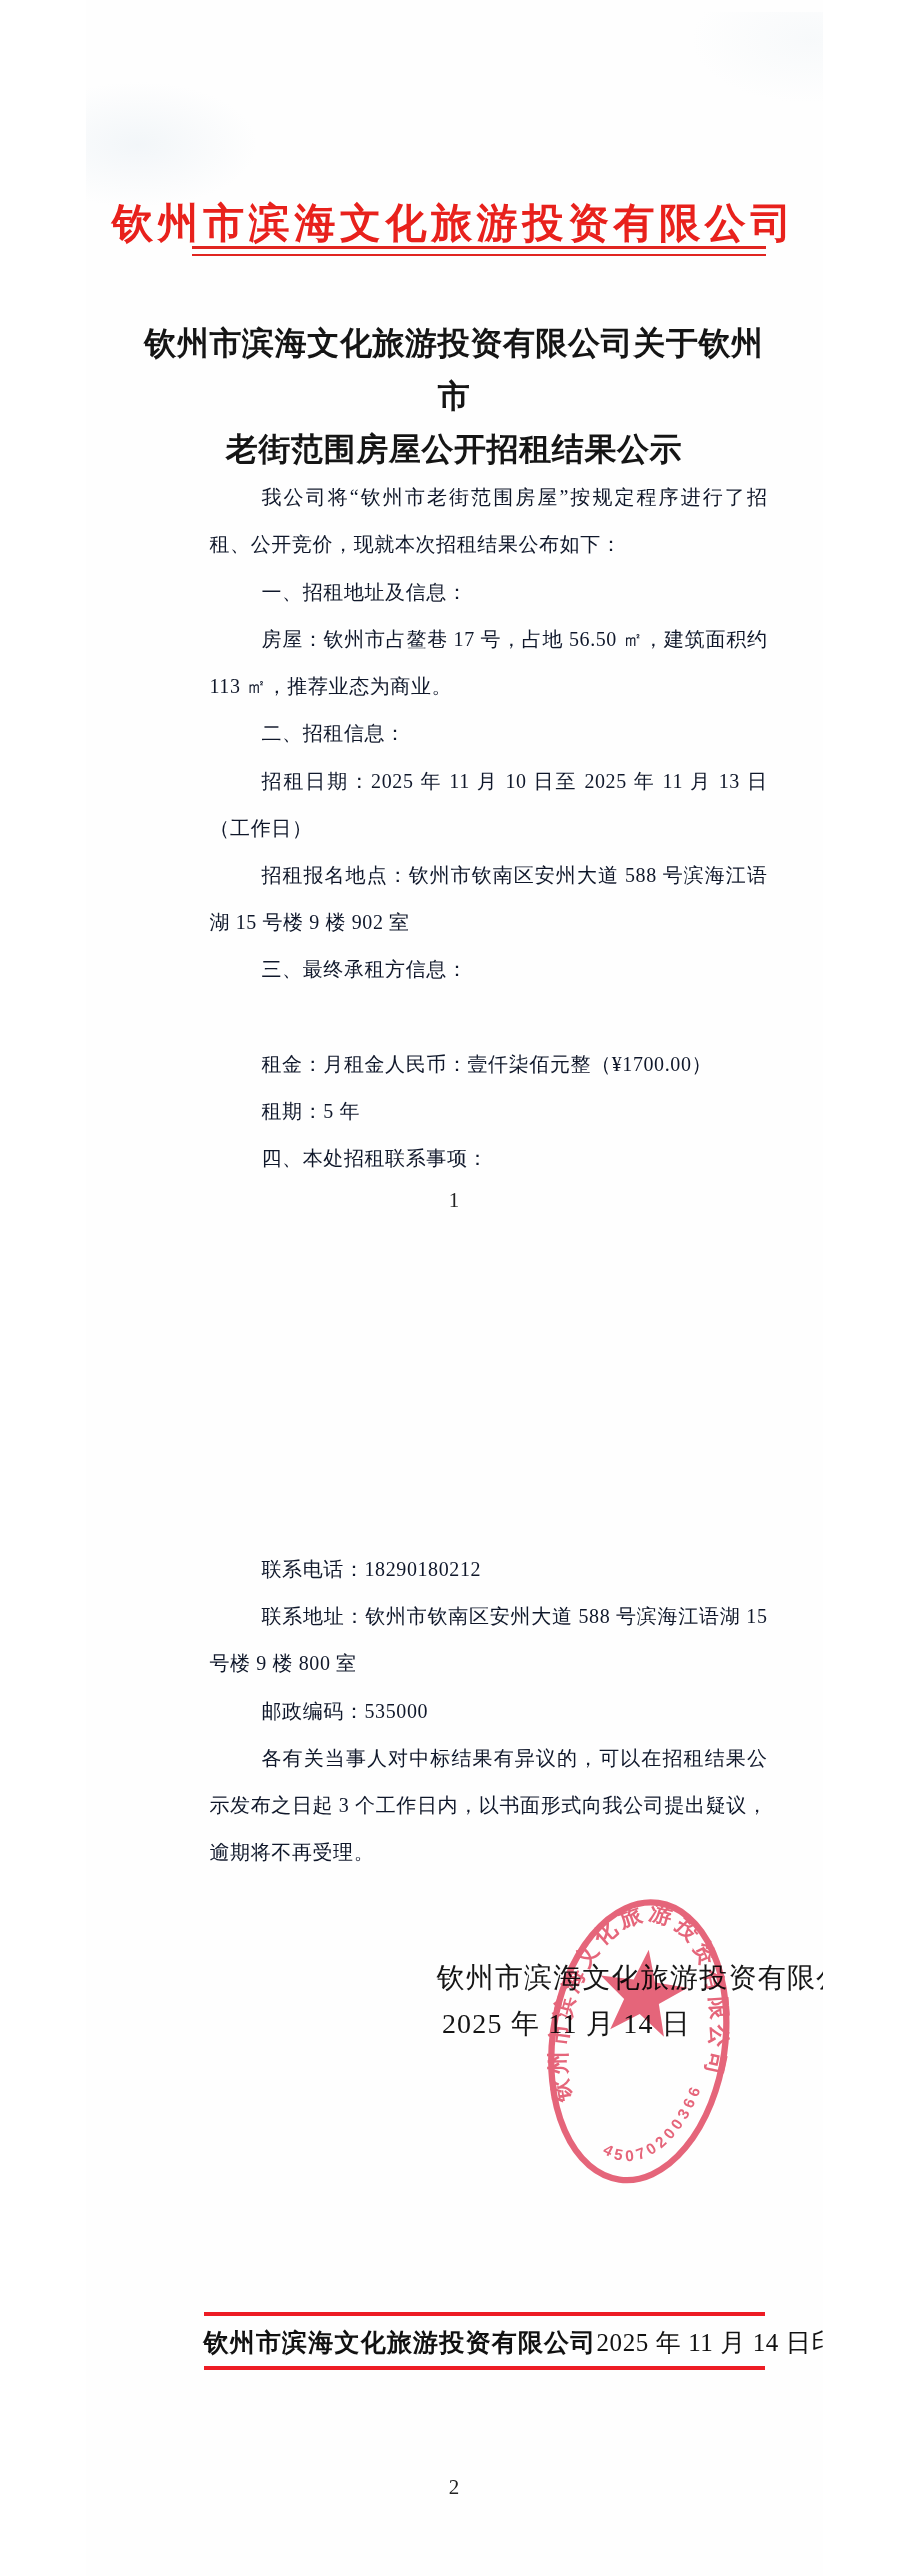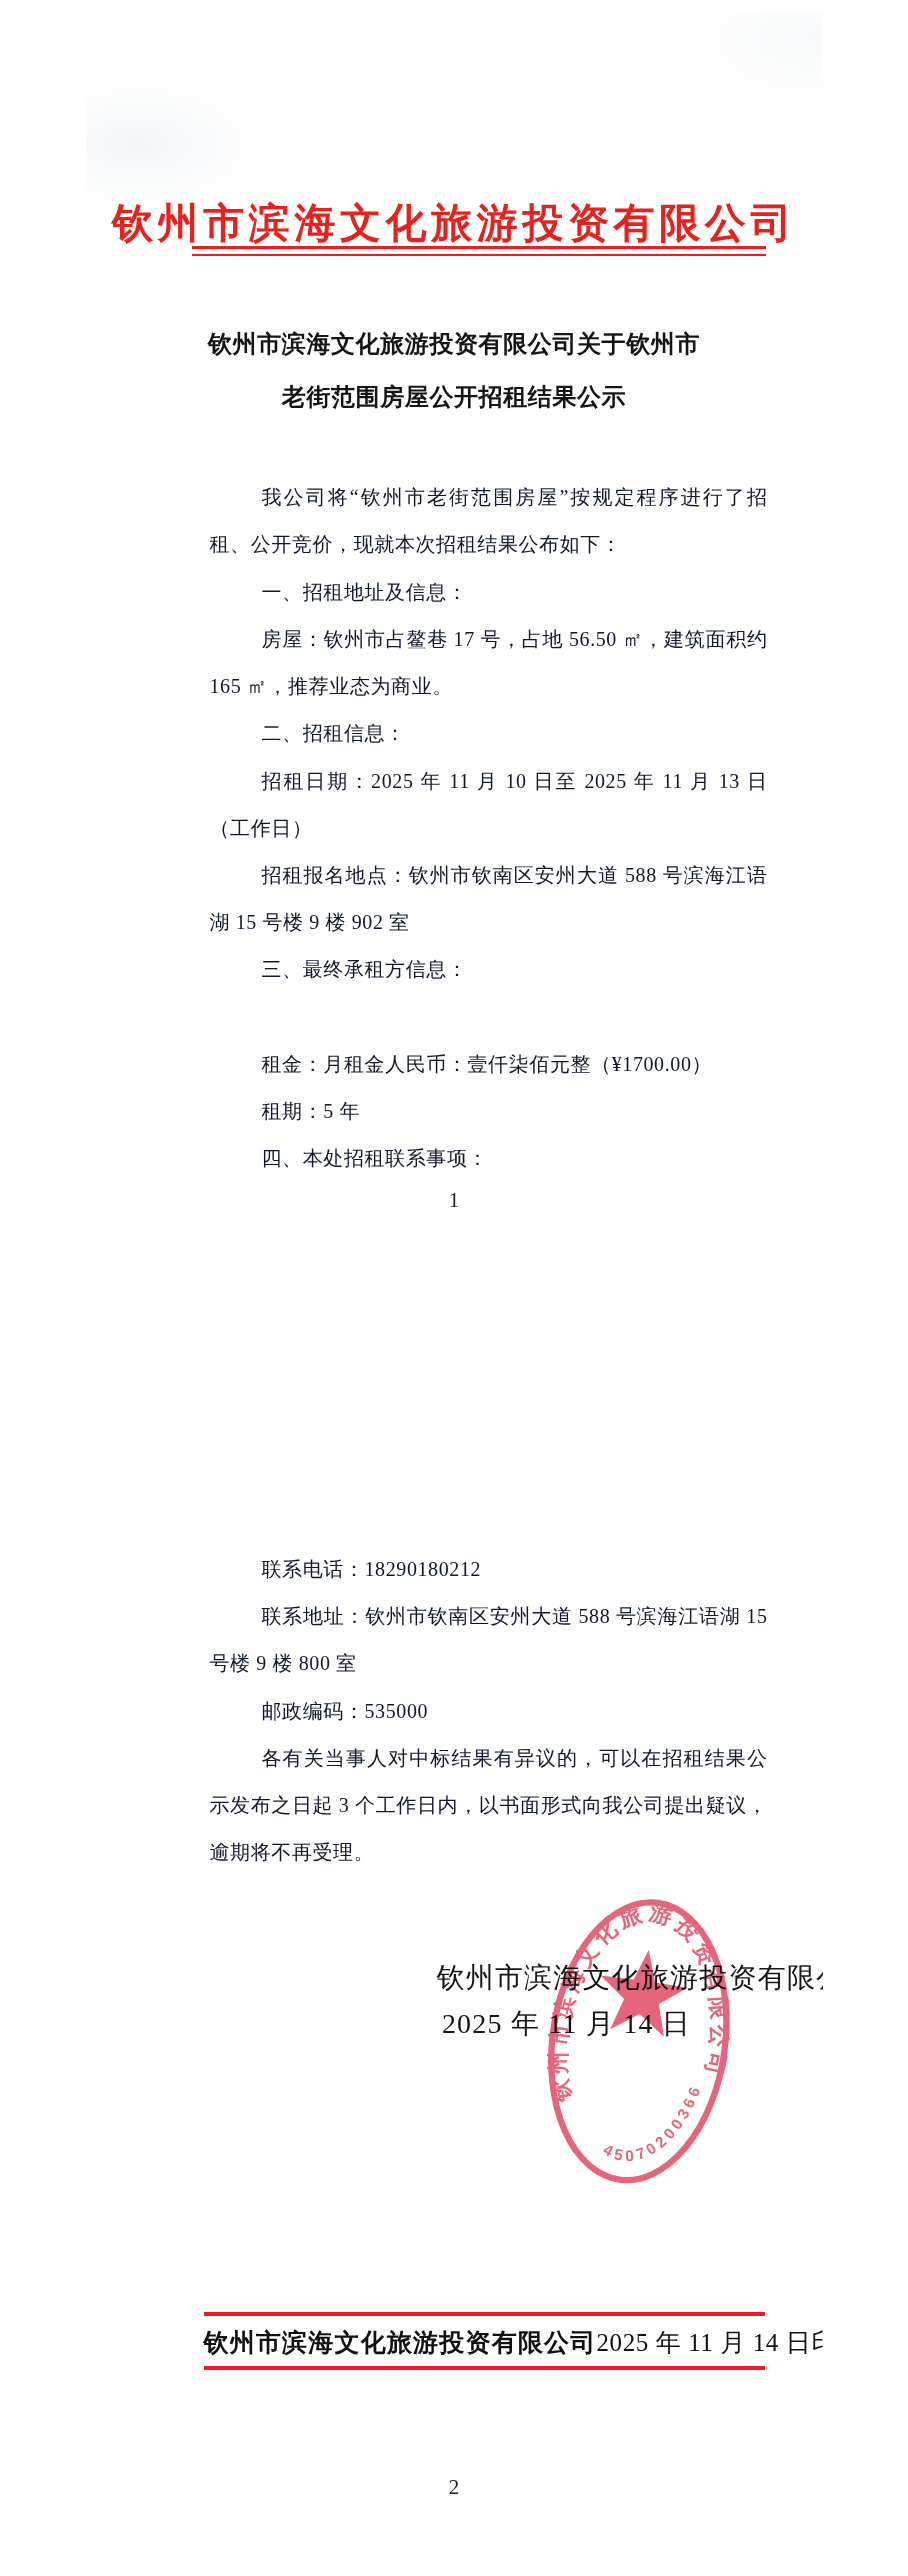--- a/index.html
+++ b/index.html
@@ -28,21 +28,21 @@
     font-family: "Liberation Serif", "DejaVu Serif", serif;
     white-space: nowrap;
   }
   .rule-thick { position: absolute; top: 246px; left: 106px; right: 57px; height: 2.9px; background: #e02520; }
   .rule-thin  { position: absolute; top: 254px; left: 106px; right: 57px; height: 1.7px; background: #e02520; }
 
   .doc-title {
     position: absolute; top: 317px; left: 58px; right: 58px;
     text-align: center;
     font-family: "Liberation Sans", "DejaVu Sans", sans-serif;
-    font-weight: bold; font-size: 24px; line-height: 53px;
+    font-weight: bold; font-size: 32px; line-height: 53px;
     color: #151515; letter-spacing: 0.6px;
   }
 
   .para {
     position: absolute; left: 124px; right: 55px;
     font-size: 20px; line-height: 47px; letter-spacing: 0.6px;
     color: #0f172a; text-align: justify;
   }
   .indent { text-indent: 52px; }
 
@@ -85,21 +85,21 @@
   <div class="rule-thick"></div>
   <div class="rule-thin"></div>
 
   <div class="doc-title">
     <div>钦州市滨海文化旅游投资有限公司关于钦州市</div>
     <div>老街范围房屋公开招租结果公示</div>
   </div>
 
   <div class="para indent" style="top:474px">我公司将“钦州市老街范围房屋”按规定程序进行了招租、公开竞价，现就本次招租结果公布如下：</div>
   <div class="para indent" style="top:569px">一、招租地址及信息：</div>
-  <div class="para indent" style="top:616px">房屋：钦州市占鳌巷 17 号，占地 56.50 ㎡，建筑面积约 165 ㎡，推荐业态为商业。</div>
+  <div class="para indent" style="top:616px">房屋：钦州市占鳌巷 17 号，占地 56.50 ㎡，建筑面积约 113 ㎡，推荐业态为商业。</div>
   <div class="para indent" style="top:710px">二、招租信息：</div>
   <div class="para indent" style="top:758px">招租日期：2025 年 11 月 10 日至 2025 年 11 月 13 日（工作日）</div>
   <div class="para indent" style="top:852px">招租报名地点：钦州市钦南区安州大道 588 号滨海江语湖 15 号楼 9 楼 902 室</div>
   <div class="para indent" style="top:946px">三、最终承租方信息：</div>
   <div class="para indent" style="top:1041px">租金：月租金人民币：壹仟柒佰元整（¥1700.00）</div>
   <div class="para indent" style="top:1088px">租期：5 年</div>
   <div class="para indent" style="top:1135px">四、本处招租联系事项：</div>
 
   <div class="page-num" style="top:1188px">1</div>
 

